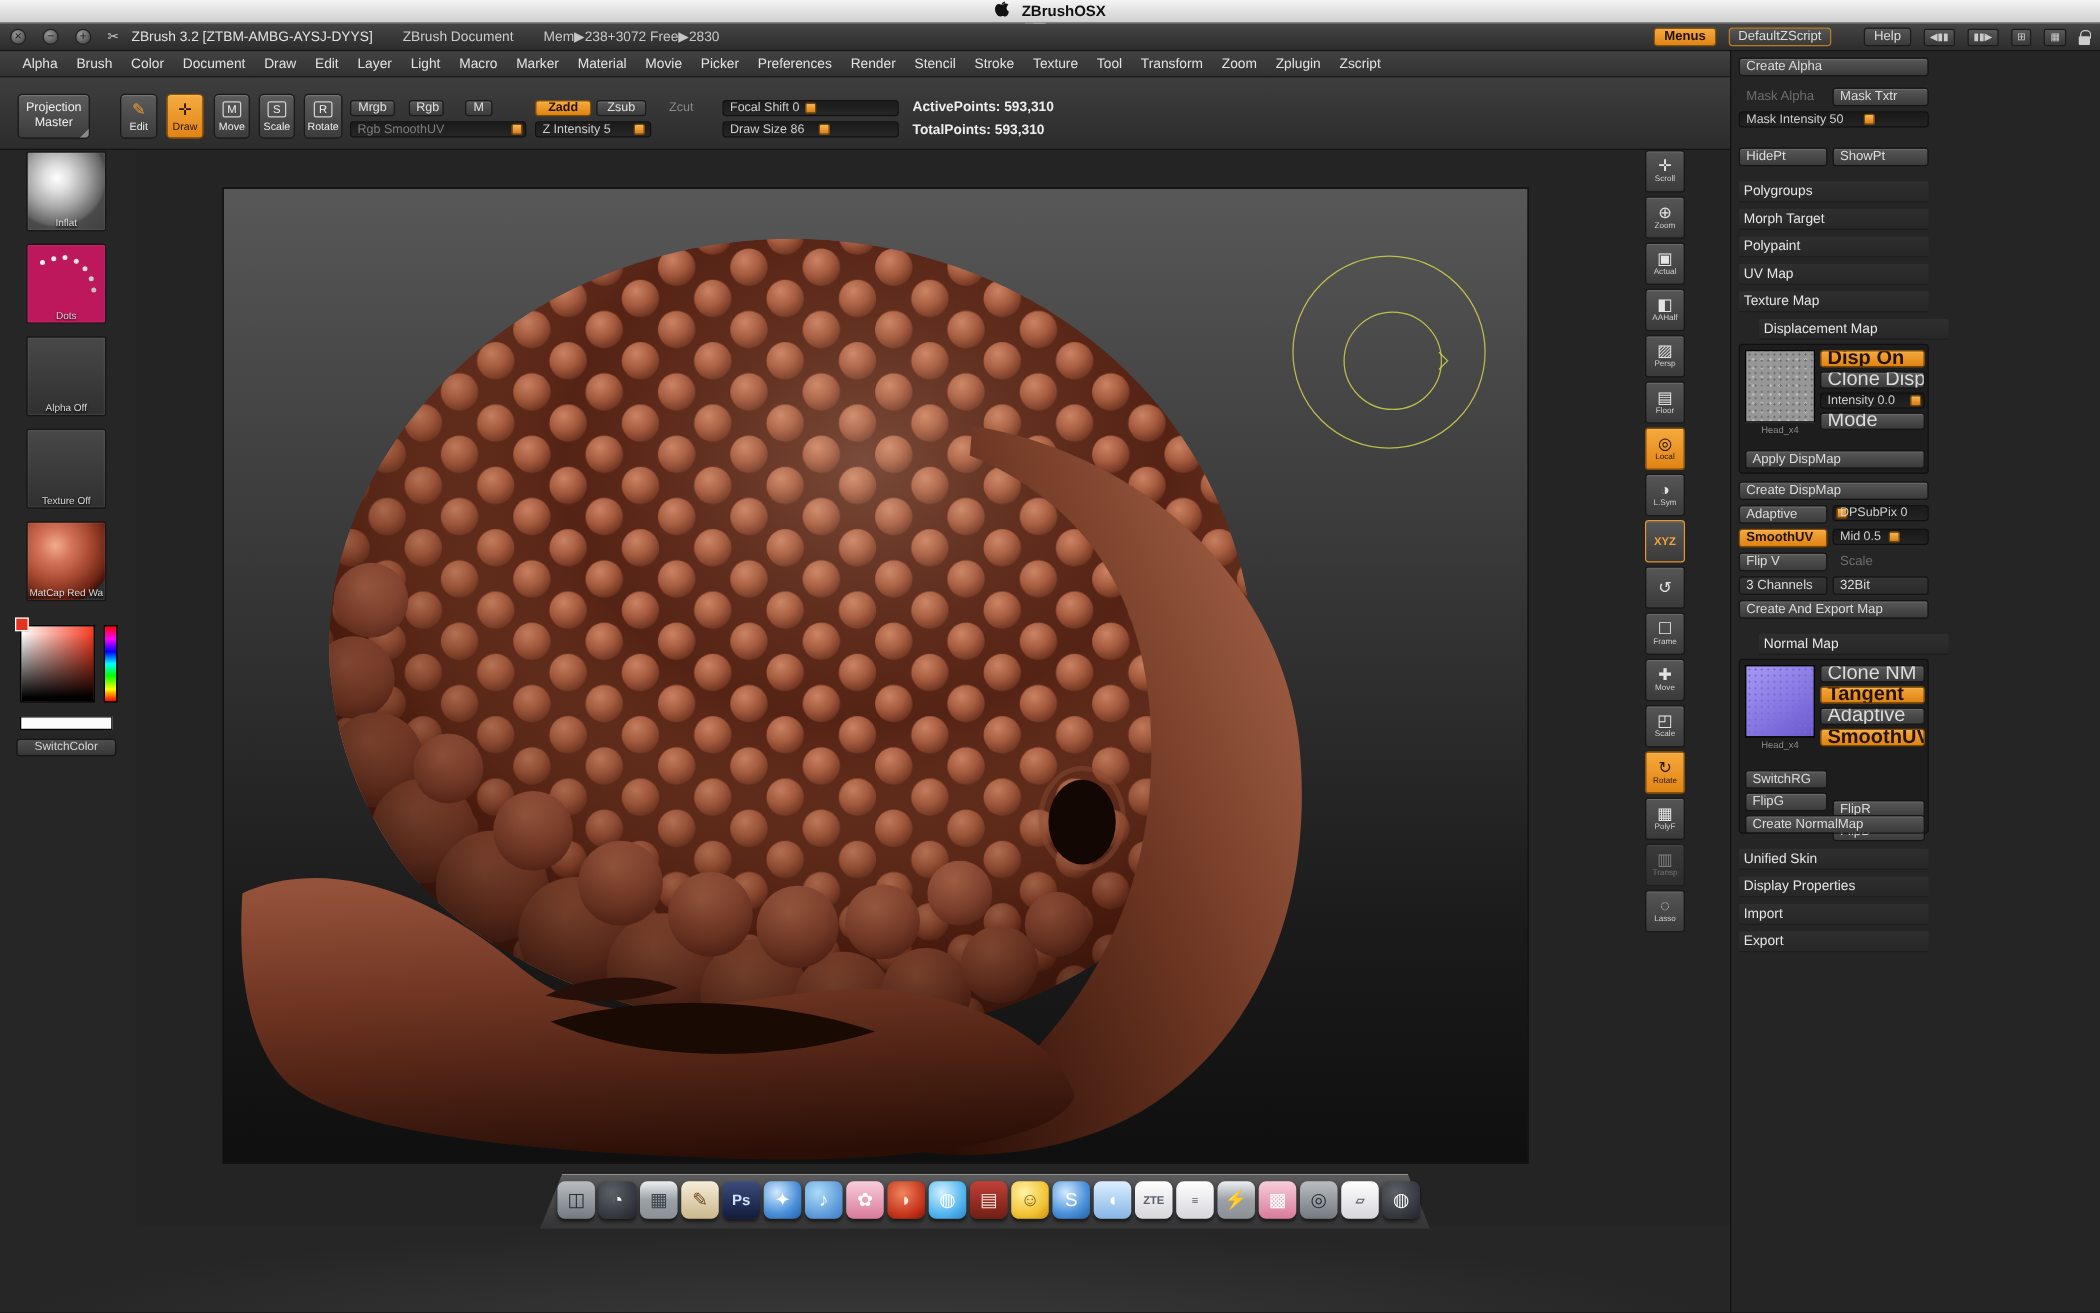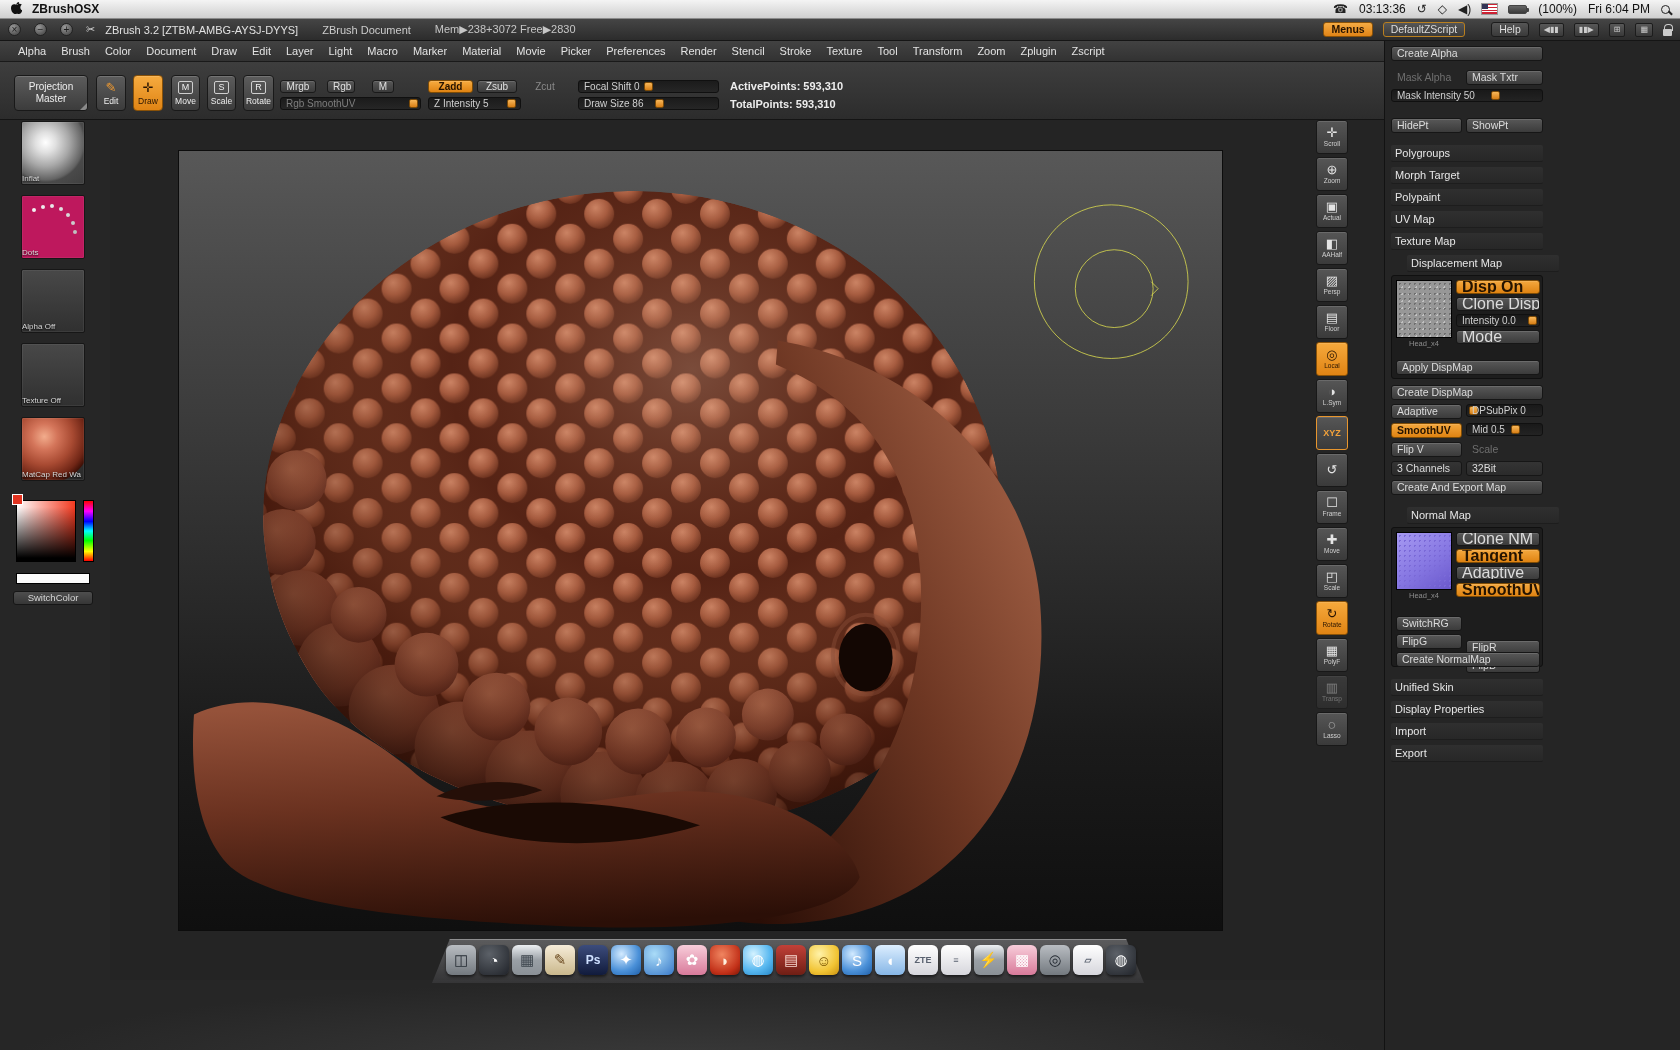--- a/index.html
+++ b/index.html
@@ -3,21 +3,21 @@
 <meta charset="utf-8">
 <style>
 *{margin:0;padding:0;box-sizing:border-box;}
 html,body{background:#111;}
 #root{position:relative;width:1680px;height:1050px;overflow:hidden;background:#242424;
   font-family:"Liberation Sans",sans-serif;color:#ddd;}
 
 
 .sysbar{position:absolute;left:0;top:0;width:1680px;height:19px;
   background:linear-gradient(#f4f4f4,#cfcfcf);border-bottom:1px solid #8a8a8a;
-  display:flex;align-items:center;justify-content:space-between;padding:0 10px;color:#111;font-size:12px;}
+  display:flex;align-items:center;justify-content:space-between;padding:0 10px;color:#111;font-size:12px;flex-direction:column;}
 .sys-left{display:flex;align-items:center;gap:10px;}
 .sys-right{display:flex;align-items:center;gap:11px;}
 .sys-appname{font-weight:bold;}
 .sys-ico{font-size:12px;color:#222;}
 .flag{width:15px;height:10px;position:relative;background:repeating-linear-gradient(#c23 0 1.4px,#fff 1.4px 2.8px);box-shadow:0 0 0 1px #999;}
 .flag::after{content:"";position:absolute;left:0;top:0;width:6px;height:5px;background:#335;}
 .batt{width:19px;height:9px;border:1px solid #444;border-radius:2px;background:linear-gradient(#666,#3a3a3a);position:relative;}
 .batt::after{content:"";position:absolute;right:-3px;top:2px;width:2px;height:4px;background:#444;border-radius:0 1px 1px 0;}
 .mag{width:9px;height:9px;border:1.6px solid #222;border-radius:50%;position:relative;display:inline-block;}
 .mag::after{content:"";position:absolute;width:5px;height:1.6px;background:#222;transform:rotate(45deg);right:-4px;bottom:-1px;}
@@ -70,21 +70,21 @@
 .slider .slabel{position:relative;z-index:2;}
 .slider .handle{position:absolute;z-index:1;top:1px;width:9px;height:9px;border-radius:2px;
   background:linear-gradient(#f8b759,#d87f16);border:1px solid #7a4a08;}
 .slider.dim .slabel{color:#7d7d7d;}
 .pts{font-size:11px;font-weight:bold;color:#ededed;}
 
 
 .ltray{position:absolute;left:0;top:120px;width:110px;bottom:0;background:#262626;}
 .thumb{position:absolute;left:21px;width:64px;height:64px;border:1px solid #171717;border-radius:2px;
   box-shadow:inset 0 0 0 1px rgba(255,255,255,.06);}
-.tlabel{position:absolute;left:0;right:0;bottom:1px;font-size:8px;color:#d8d8d8;
+.tlabel{position:absolute;left:0;right:0;bottom:1px;text-align:center;font-size:8px;color:#d8d8d8;
   text-shadow:0 1px 2px #000;white-space:nowrap;overflow:hidden;}
 .th-sphere{background:radial-gradient(circle at 38% 33%,#ffffff 0%,#e0e0e0 18%,#a8a8a8 42%,#636363 66%,#4a4a4a 70%,#3f3f3f 100%);}
 .th-dots{background:#be185d;}
 .dotsrow{position:absolute;left:10px;top:12px;width:4px;height:4px;border-radius:50%;background:#f0f0f0;
   box-shadow:9px -3px 0 #ececec,18px -4px 0 #e8e8e8,27px -1px 0 #e0e0e0,34px 5px 0 #d8d8d8,39px 13px 0 #cccccc,41px 22px 0 #c0c0c0;}
 .th-dark{background:linear-gradient(#484848,#303030);}
 .th-red{background:radial-gradient(circle at 36% 30%,#f2ac8c 0%,#d4755a 22%,#a84a32 48%,#702616 70%,#401107 80%,#2d2d2d 82%,#2a2a2a 100%);}
 .cpicker{position:absolute;left:12px;top:372px;width:82px;height:96px;}
 .sv{position:absolute;left:4px;top:8px;width:60px;height:62px;border:1px solid #000;
   background:linear-gradient(to bottom,rgba(0,0,0,0) 10%,#000 95%),linear-gradient(to right,#fff,#f23a20);}
@@ -242,21 +242,21 @@
     <span class="mtab">Stroke</span>
     <span class="mtab">Texture</span>
     <span class="mtab">Tool</span>
     <span class="mtab">Transform</span>
     <span class="mtab">Zoom</span>
     <span class="mtab">Zplugin</span>
     <span class="mtab">Zscript</span>
   </div>
 
   <div class="shelf">
-    <div class="abs bigbtn pm" style="left:14px;top:13px;width:74px;height:36px;">Projection Master</div>
+    <div class="abs bigbtn pm" style="left:14px;top:13px;width:58px;height:36px;">Projection Master</div>
 
     <div class="abs bigbtn toolbtn" style="left:96px;top:13px;width:30px;height:36px;">
       <span class="edit-ico">✎</span>
       <span>Edit</span>
     </div>
     <div class="abs bigbtn toolbtn on" style="left:133px;top:13px;width:30px;height:36px;">
       <span class="tico">✛</span>
       <span>Draw</span>
     </div>
     <div class="abs bigbtn toolbtn" style="left:171px;top:13px;width:29px;height:36px;">

